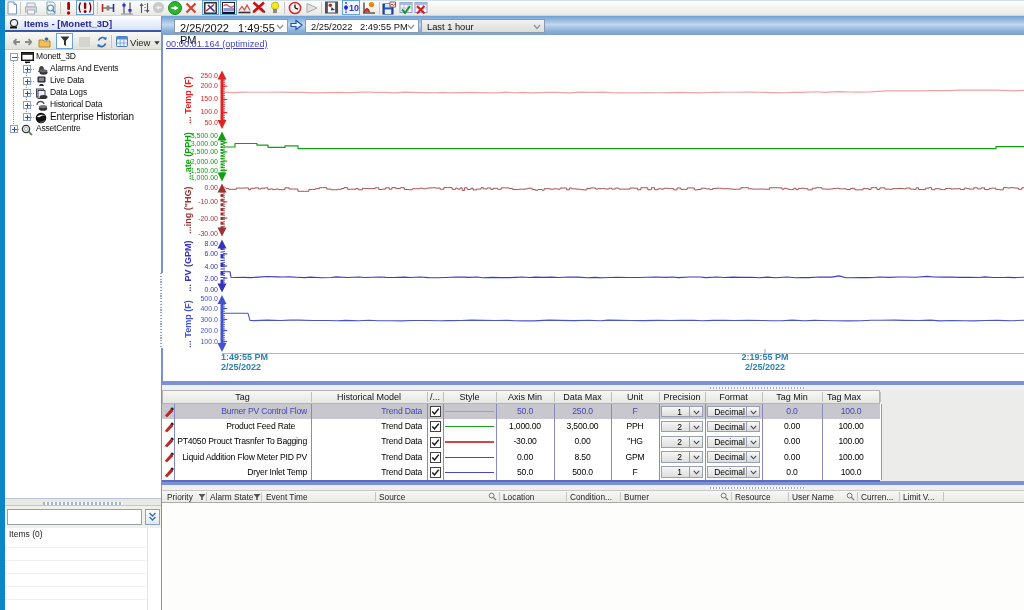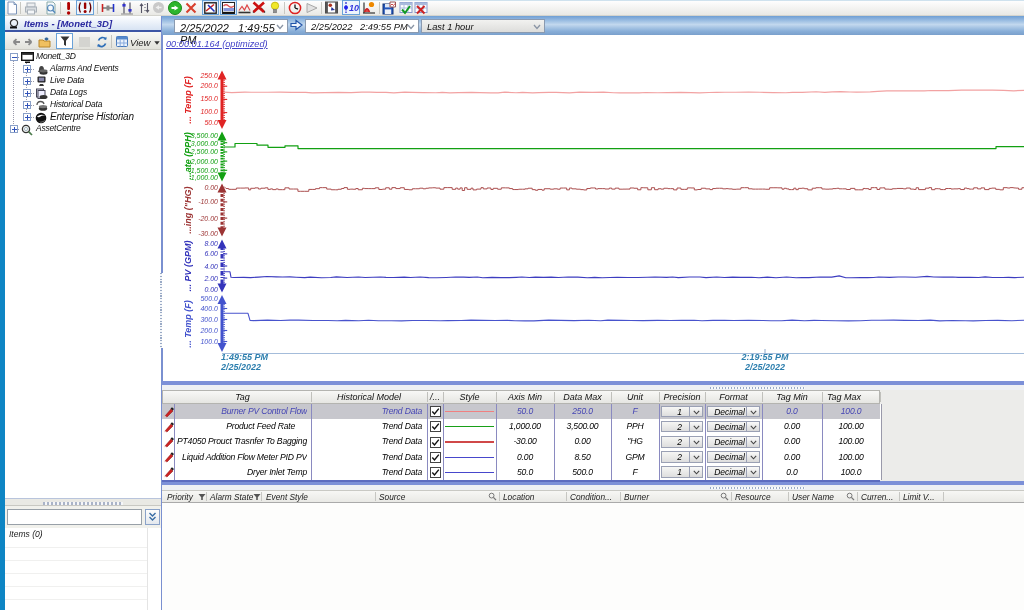--- a/index.html
+++ b/index.html
@@ -1,16 +1,16 @@
 <!DOCTYPE html>
 <html><head><meta charset="utf-8">
 <style>
 * { margin:0; padding:0; }
 html,body { width:1024px; height:610px; overflow:hidden; font-family:"Liberation Sans", sans-serif; background:#fff; }
-#app { position:relative; width:1024px; height:610px;font-style:italic; }
+#app { position:relative; width:1024px; height:610px; }
 .tsep { position:absolute; top:2px; width:1px; height:12px; background:#c8c8c2; }
 .th { position:absolute; font-size:9px; color:#111; text-align:center; line-height:15px; overflow:hidden; white-space:nowrap; }
 .td { position:absolute; letter-spacing:-0.2px; font-size:8.6px; line-height:15.7px; overflow:hidden; white-space:nowrap; }
 .td.r { text-align:right; }
 .td.c { text-align:center; }
 .combo { position:absolute; background:linear-gradient(#f6f6f4,#dedede); border:1px solid #9aa0b4; box-sizing:border-box; font-size:8.5px; line-height:10.5px; padding-left:0; text-align:center; color:#000 }
 .combo .cbtn { position:absolute; right:0; top:0; bottom:0; width:12px; background:linear-gradient(#fafafa,#d8d8d8); border-left:1px solid #9aa0b4; text-align:center; font-size:9px; color:#333; line-height:9px; }
 .ah { position:absolute; font-size:8.3px; color:#222; white-space:nowrap; }
 </style></head>
 <body>
@@ -648,21 +648,21 @@
     <div class="ah" style="left:167px;top:492px">Priority</div>
     <div style="position:absolute;left:206px;top:492px;width:1px;height:9px;background:#c6c6c2"></div>
     <svg width="8" height="8" viewBox="0 0 8 8" style="position:absolute;left:198px;top:493px">
       <path d="M0.5 1 L7.5 1 L4.8 4.2 L4.8 7 L3.2 7 L3.2 4.2 Z" fill="#555"></path>
     </svg>
     <div class="ah" style="left:210px;top:492px">Alarm State</div>
     <div style="position:absolute;left:261px;top:492px;width:1px;height:9px;background:#c6c6c2"></div>
     <svg width="8" height="8" viewBox="0 0 8 8" style="position:absolute;left:253px;top:493px">
       <path d="M0.5 1 L7.5 1 L4.8 4.2 L4.8 7 L3.2 7 L3.2 4.2 Z" fill="#555"></path>
     </svg>
-    <div class="ah" style="left:266px;top:492px">Event Style</div>
+    <div class="ah" style="left:266px;top:492px">Event Time</div>
     <div style="position:absolute;left:375px;top:492px;width:1px;height:9px;background:#c6c6c2"></div>
     <div class="ah" style="left:379px;top:492px">Source</div>
     <div style="position:absolute;left:499px;top:492px;width:1px;height:9px;background:#c6c6c2"></div>
     <svg width="9" height="9" viewBox="0 0 9 9" style="position:absolute;left:488px;top:492px">
       <circle cx="3.6" cy="3.6" r="2.4" fill="none" stroke="#777" stroke-width="1"></circle>
       <line x1="5.4" y1="5.4" x2="8" y2="8" stroke="#777" stroke-width="1.2"></line>
     </svg>
     <div class="ah" style="left:503px;top:492px">Location</div>
     <div style="position:absolute;left:566px;top:492px;width:1px;height:9px;background:#c6c6c2"></div>
     <div class="ah" style="left:570px;top:492px">Condition...</div>

